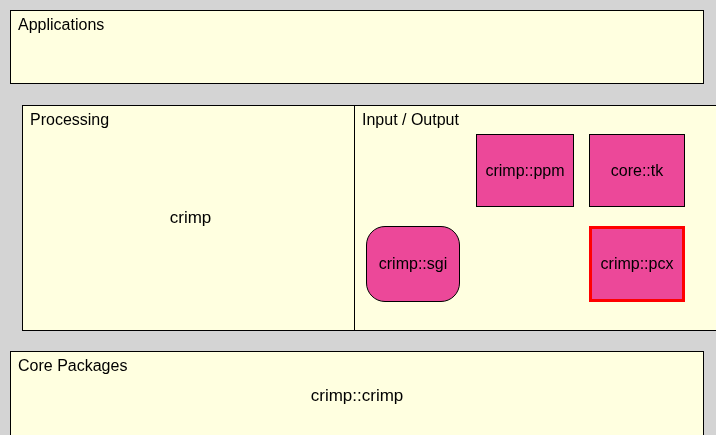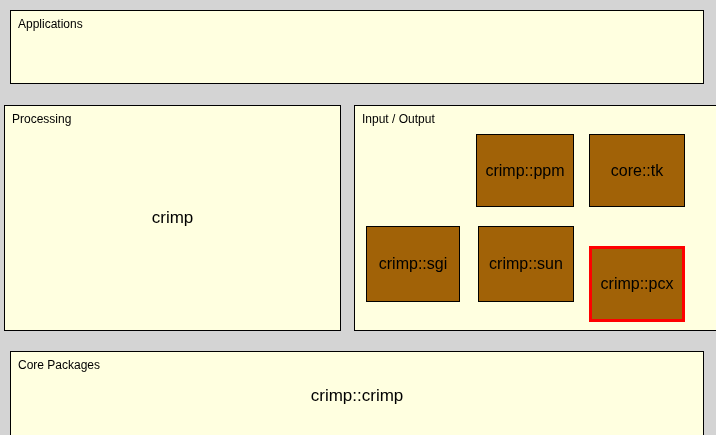--- a/index.html
+++ b/index.html
@@ -22,68 +22,68 @@
   .section {
     position: absolute;
     background: #ffffe0;
     border: 1px solid #000000;
     box-sizing: border-box;
   }
   .section-label {
     position: absolute;
     left: 7px;
     top: 4px;
-    font-size: 12px;
+    font-size: 16px;
     line-height: 19px;
     white-space: nowrap;
   }
   .center-label {
     position: absolute;
     left: 0;
     top: 0;
     width: 100%;
     height: 100%;
     display: flex;
     align-items: center;
     justify-content: center;
     font-size: 17px;
   }
   .pkg-box {
     position: absolute;
-    background: #a16207;
+    background: #ec4899;
     border: 1px solid #000000;
     box-sizing: border-box;
     display: flex;
     flex-direction: column;
     align-items: center;
     justify-content: center;
     font-size: 16px;
   }
   .pkg-box .pkg-line {
     display: block;
     line-height: 24px;
     white-space: nowrap;
   }
   .pkg-box.highlighted {
     border: 3px solid #ff0000;
   }
 
   
   #section-applications { left: 10px; top: 10px;  width: 694px; height: 74px;  }
-  #section-processing   { left: 4px; top: 105px; width: 337px; height: 226px; }
+  #section-processing   { left: 22px; top: 105px; width: 337px; height: 226px; }
   #section-io           { left: 354px; top: 105px; width: 389px; height: 226px; }
   #section-core         { left: 10px; top: 351px; width: 694px; height: 90px;  }
 
   
   #pkg-bmp { left: 11px;  top: 28px;  width: 94px; height: 73px; }
   #pkg-ppm { left: 121px; top: 28px;  width: 98px; height: 73px; }
   #pkg-tk  { left: 234px; top: 28px;  width: 96px; height: 73px; }
-  #pkg-sgi { left: 11px;  top: 120px; width: 94px; height: 76px; }
+  #pkg-sgi { left: 11px;  top: 120px; width: 94px; height: 76px; border-radius: 19px; }
   #pkg-sun { left: 123px; top: 120px; width: 96px; height: 76px; }
-  #pkg-pcx { left: 234px; top: 120px; width: 96px; height: 76px; margin-top: 20px; }
+  #pkg-pcx { left: 234px; top: 120px; width: 96px; height: 76px; }
 </style>
 </head>
 <body>
 
 <div class="canvas">
 
   <div class="section" id="section-applications">
     <span class="section-label">Applications</span>
   </div>
 
@@ -101,23 +101,20 @@
     </div>
 
     <div class="pkg-box" id="pkg-tk">
       <span class="pkg-line">core::tk</span>
     </div>
 
     <div class="pkg-box" id="pkg-sgi">
       <span class="pkg-line">crimp::sgi</span>
     </div>
 
-    <div class="pkg-box" id="pkg-sun">
-      <span class="pkg-line">crimp::sun</span>
-    </div>
 
     <div class="pkg-box highlighted" id="pkg-pcx">
       <span class="pkg-line">crimp::pcx</span>
     </div>
   </div>
 
   <div class="section" id="section-core">
     <span class="section-label">Core Packages</span>
     <span class="center-label">crimp::crimp</span>
   </div>

